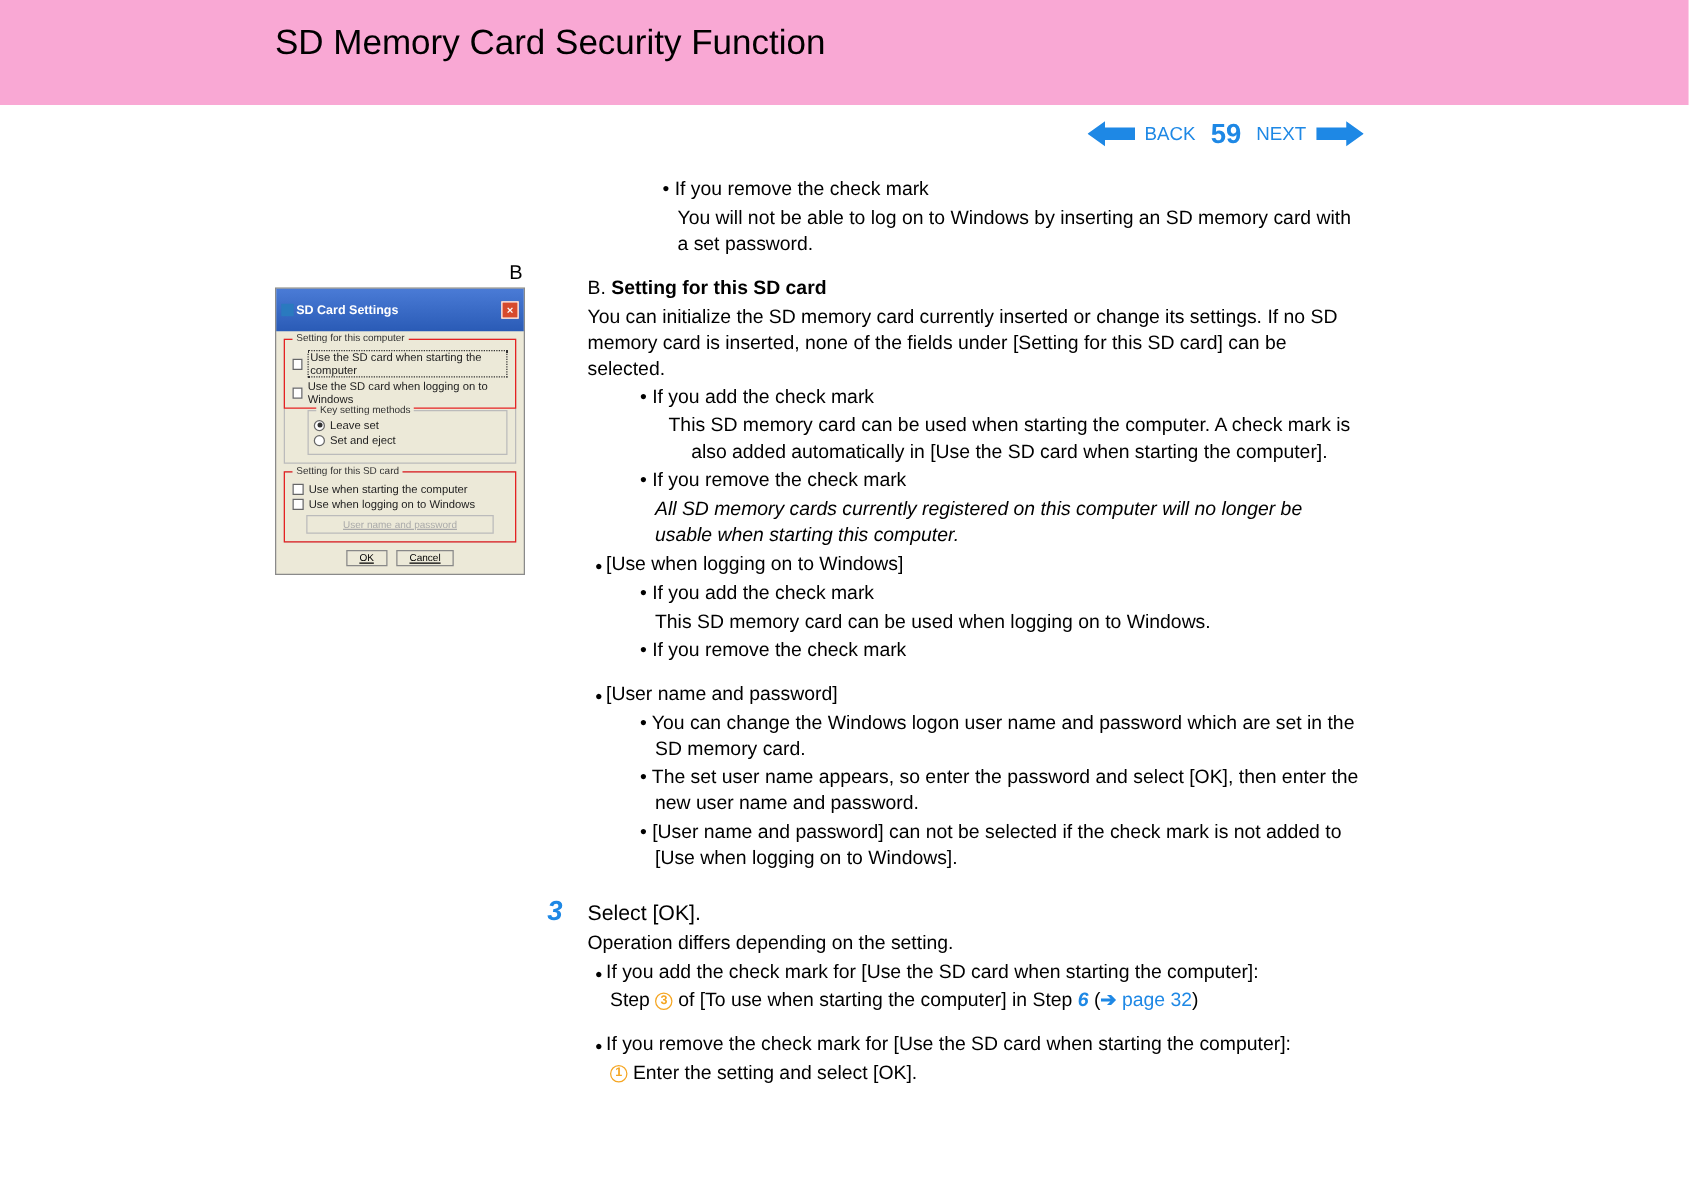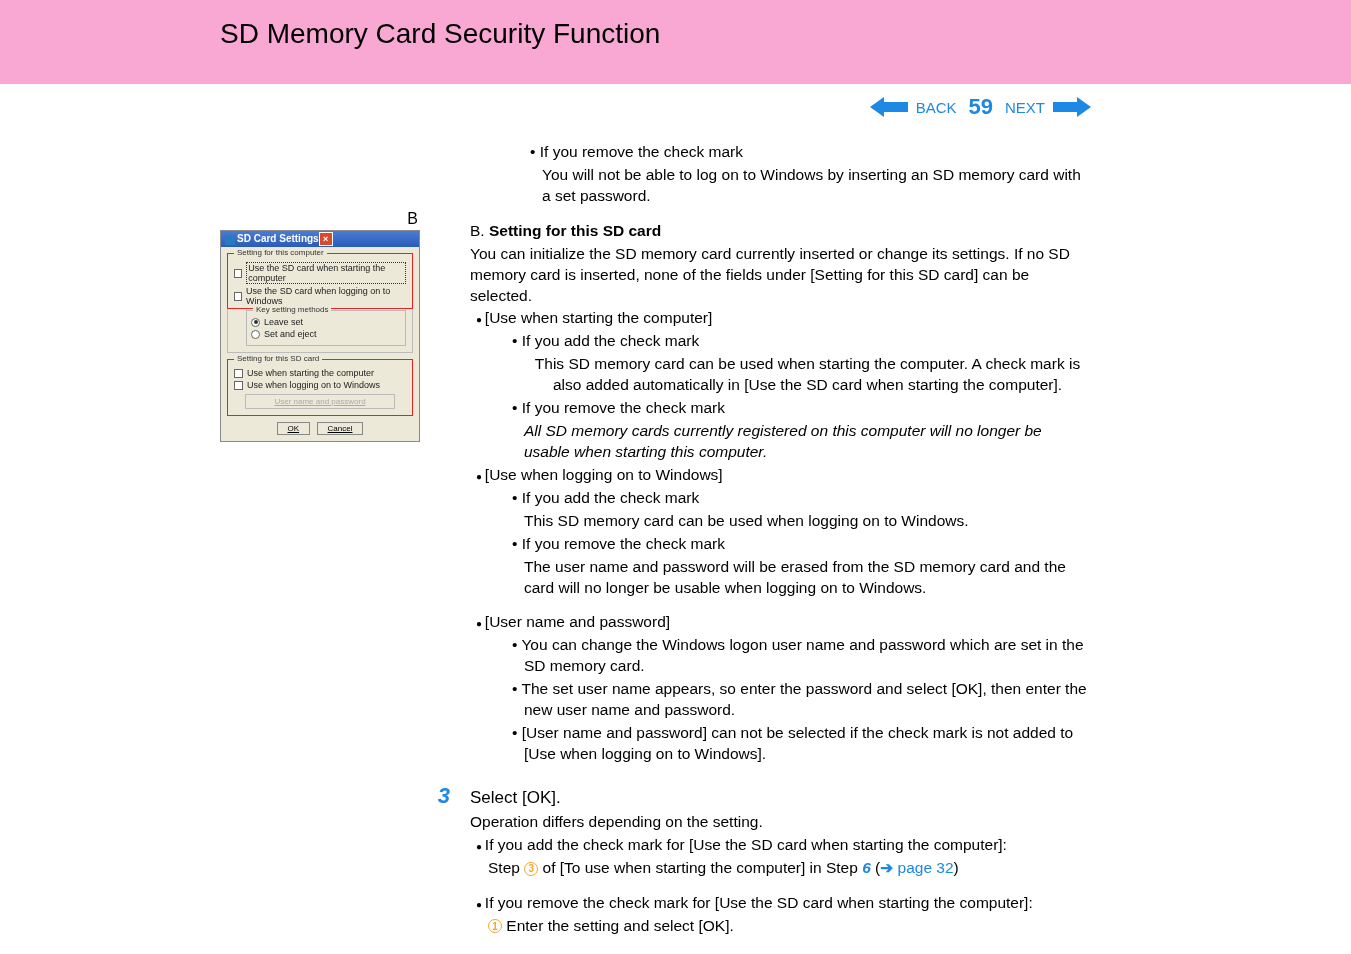--- a/index.html
+++ b/index.html
@@ -69,21 +69,22 @@
     position: relative;
     width: 200px;
     font-family: Tahoma, Arial, sans-serif;
   }
   .dlg-title {
     background: linear-gradient(#4a7bd6, #2a5bb6);
     color: #fff;
     padding: 3px 4px;
     display: flex;
     align-items: center;
-    height: 16px;
+    justify-content: space-between;
+    height: 34px;
   }
   .dlg-title .t { font-weight: bold; font-size: 10px; }
   .dlg-title .x {
     background: #d64a2e;
     color: #fff;
     width: 14px;
     height: 14px;
     display: flex;
     align-items: center;
     justify-content: center;
@@ -271,34 +272,32 @@
   <div class="right-col">
     <div class="sub3">
       <p class="bullet-dash">If you remove the check mark</p>
       <p style="padding-left:18px;">You will not be able to log on to Windows by inserting an SD memory card with a set password.</p>
     </div>
 
     <div class="sect-b" style="margin-top:14px;">
       <p><span>B.</span> <strong>Setting for this SD card</strong></p>
       <p class="sub">You can initialize the SD memory card currently inserted or change its settings. If no SD memory card is inserted, none of the fields under [Setting for this SD card] can be selected.</p>
 
-      <p class="bullet-disc sub">[Use when starting the computer]</p>
       <div class="sub2">
         <p class="bullet-dash">If you add the check mark</p>
         <p style="padding-left:18px;text-align:center;">This SD memory card can be used when starting the computer. A check mark is also added automatically in [Use the SD card when starting the computer].</p>
         <p class="bullet-dash">If you remove the check mark</p>
         <p style="padding-left:18px;font-style:italic;">All SD memory cards currently registered on this computer will no longer be usable when starting this computer.</p>
       </div>
 
       <p class="bullet-disc sub">[Use when logging on to Windows]</p>
       <div class="sub2">
         <p class="bullet-dash">If you add the check mark</p>
         <p style="padding-left:18px;">This SD memory card can be used when logging on to Windows.</p>
         <p class="bullet-dash">If you remove the check mark</p>
-        <p style="padding-left:18px;">The user name and password will be erased from the SD memory card and the card will no longer be usable when logging on to Windows.</p>
       </div>
 
       <p class="bullet-disc sub" style="margin-top:14px;">[User name and password]</p>
       <div class="sub2">
         <p class="bullet-dash">You can change the Windows logon user name and password which are set in the SD memory card.</p>
         <p class="bullet-dash">The set user name appears, so enter the password and select [OK], then enter the new user name and password.</p>
         <p class="bullet-dash">[User name and password] can not be selected if the check mark is not added to [Use when logging on to Windows].</p>
       </div>
     </div>
 

